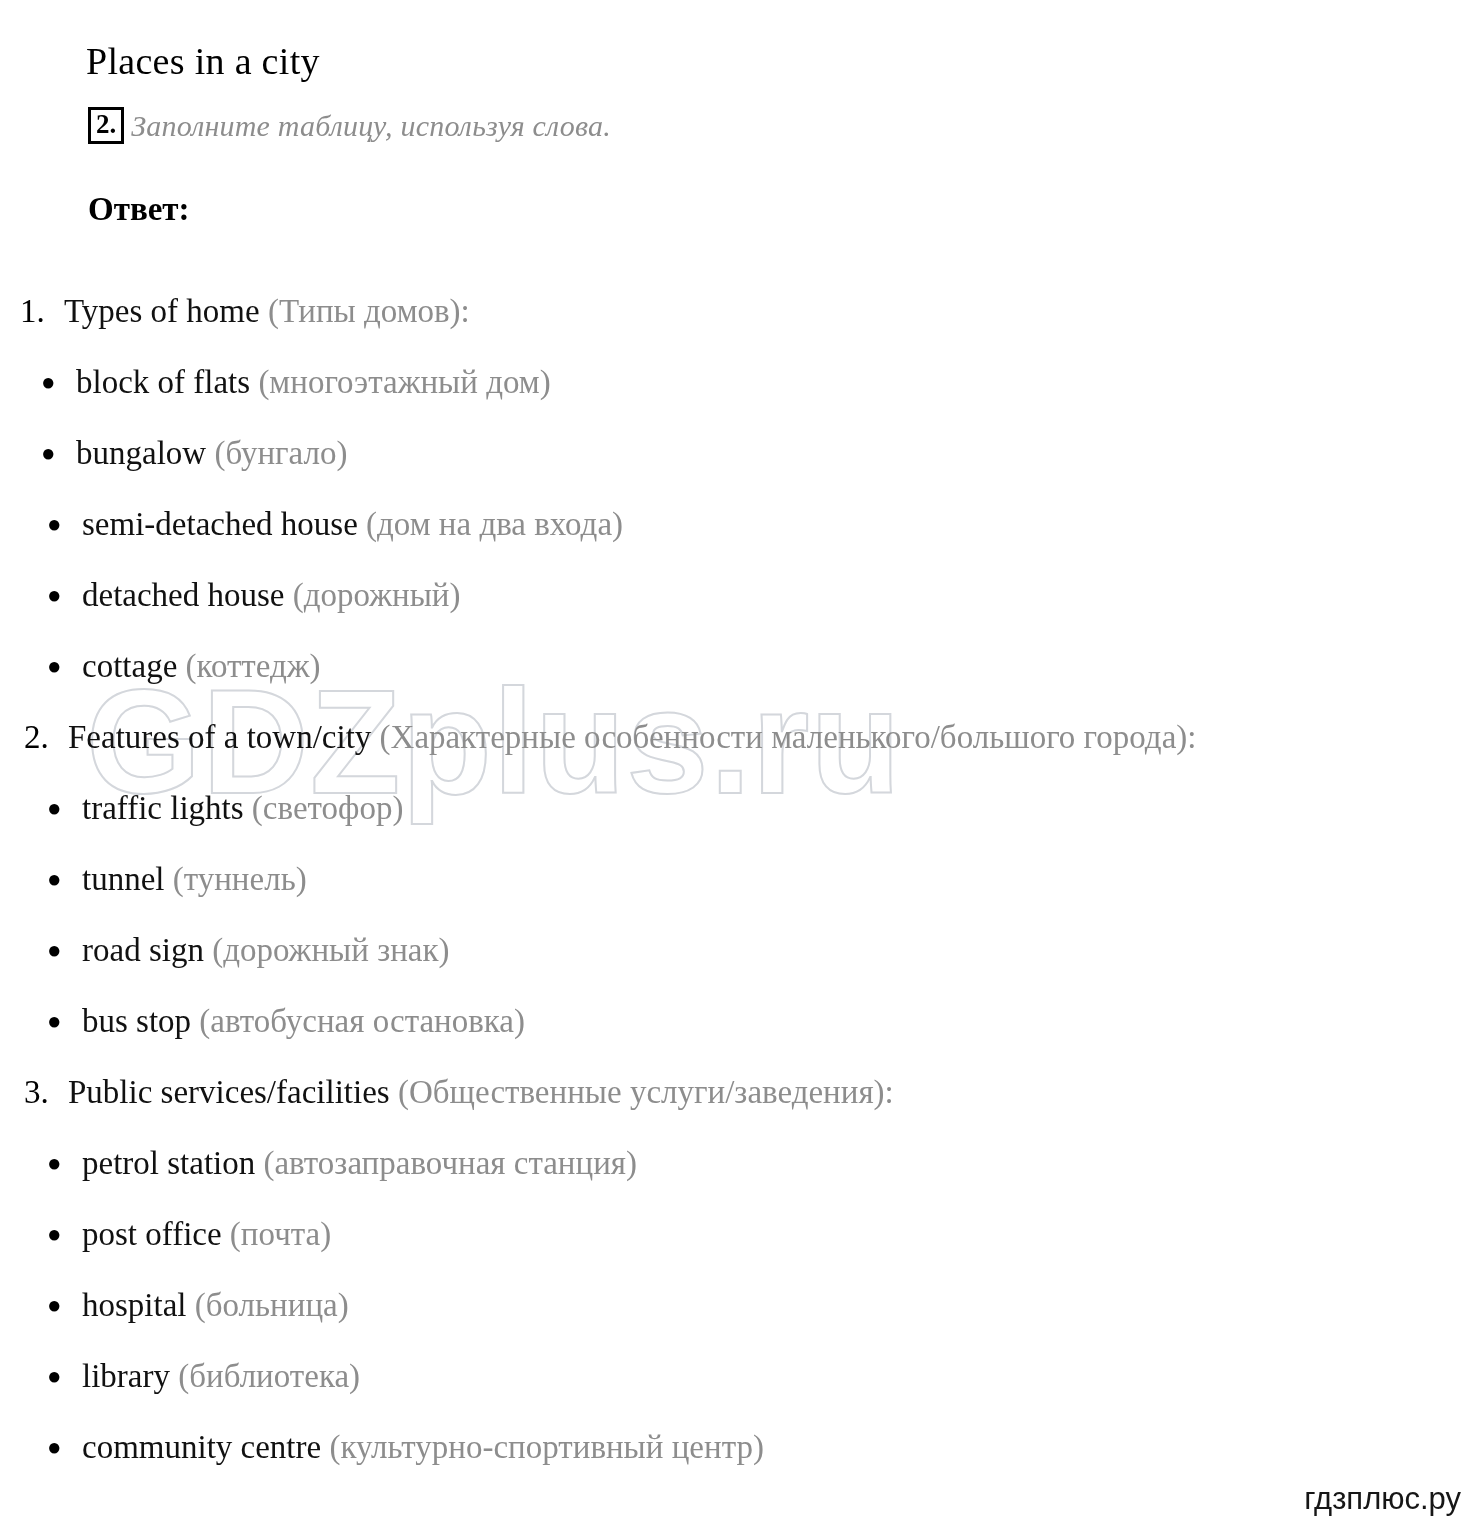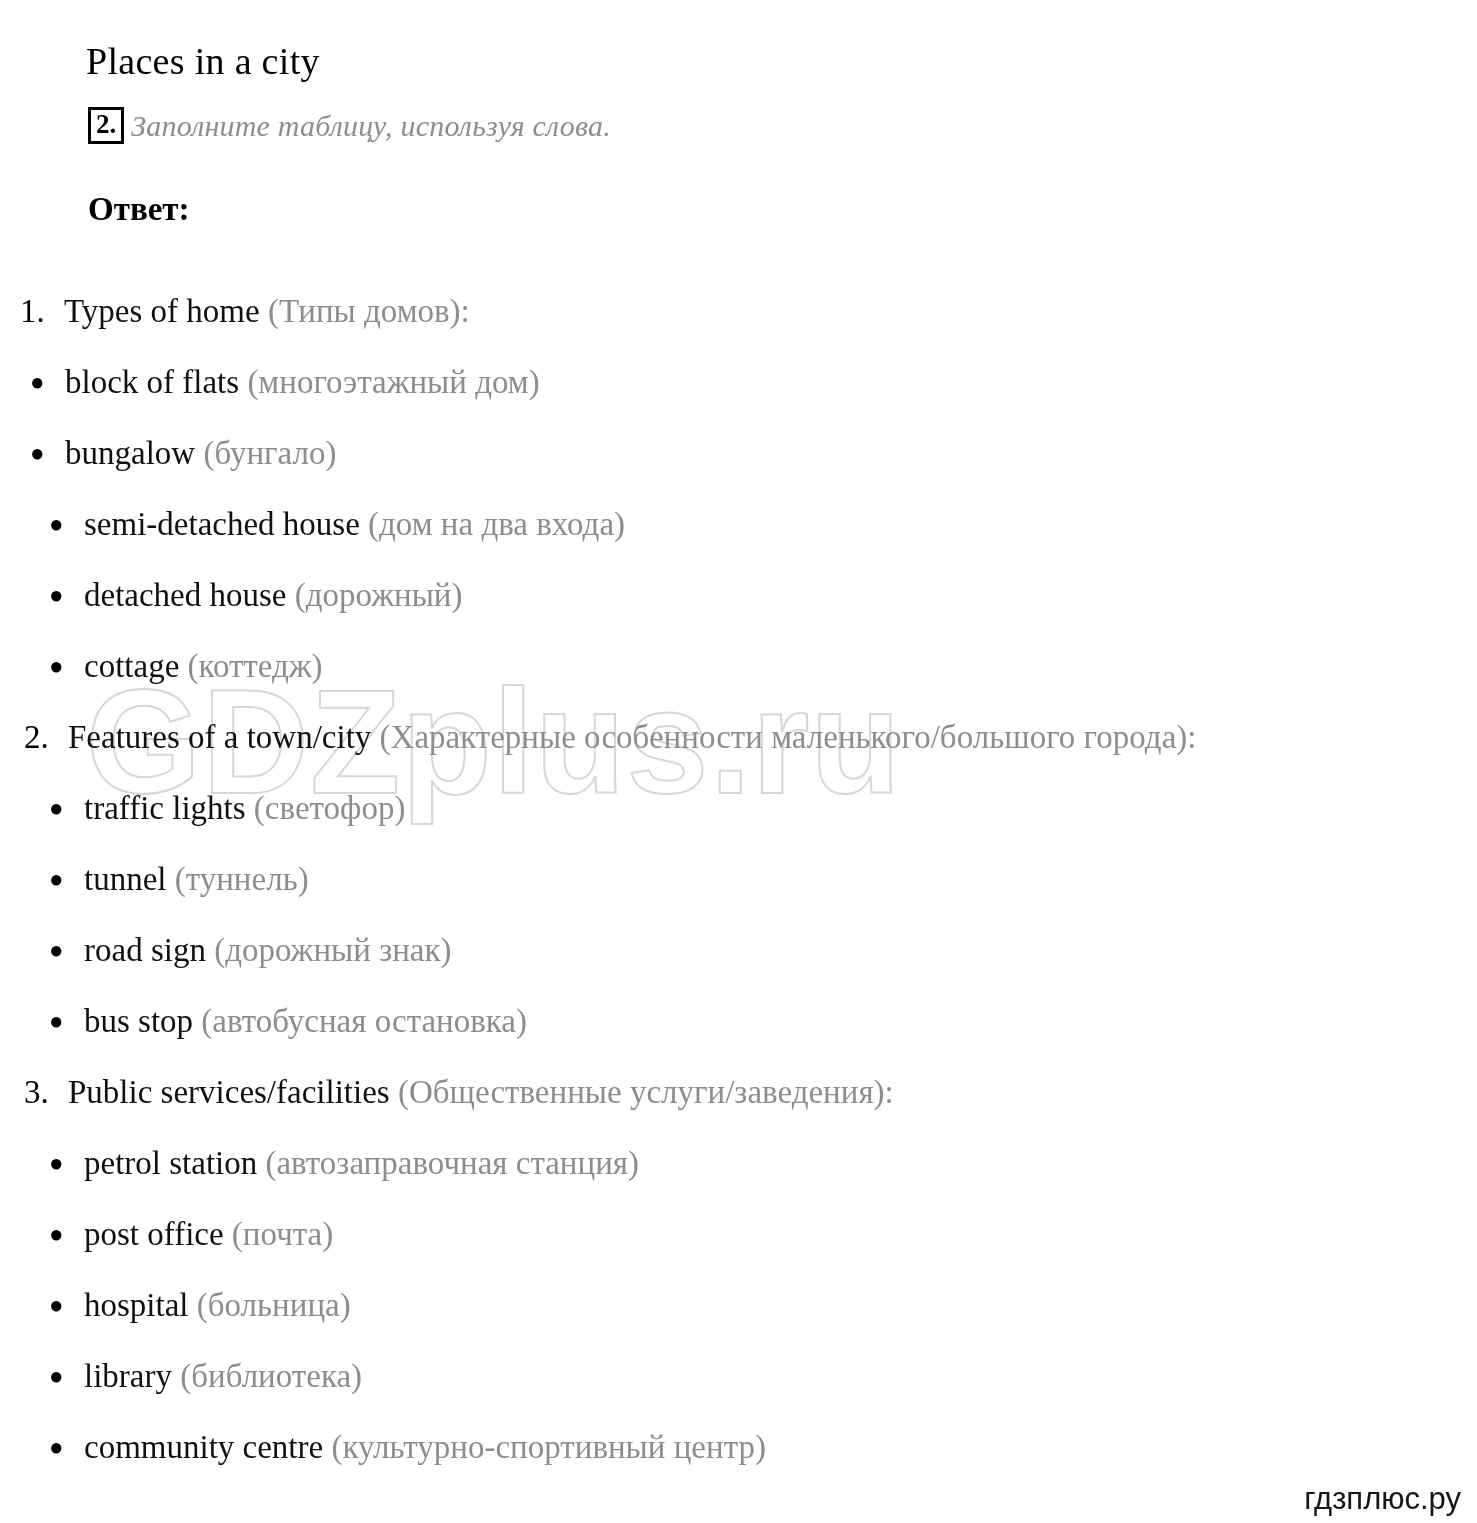--- a/index.html
+++ b/index.html
@@ -128,22 +128,22 @@
   .row.section-1 { padding-left: 20px; }
   .row.section   { padding-left: 24px; }
 
   .sec-num {
     display: inline-block;
     width: 44px;
     text-align: left;
   }
 
   
-  .row.bullet      { padding-left: 30px; }
-  .row.bullet-deep { padding-left: 37px; margin-left: 12px; }
+  .row.bullet      { padding-left: 41px; }
+  .row.bullet-deep { padding-left: 47px; }
 
   .bullet-dot {
     display: inline-block;
     width: 35px;
     text-align: left;
     font-size: 24px;
     vertical-align: middle;
     position: relative;
     top: -3px;
   }

